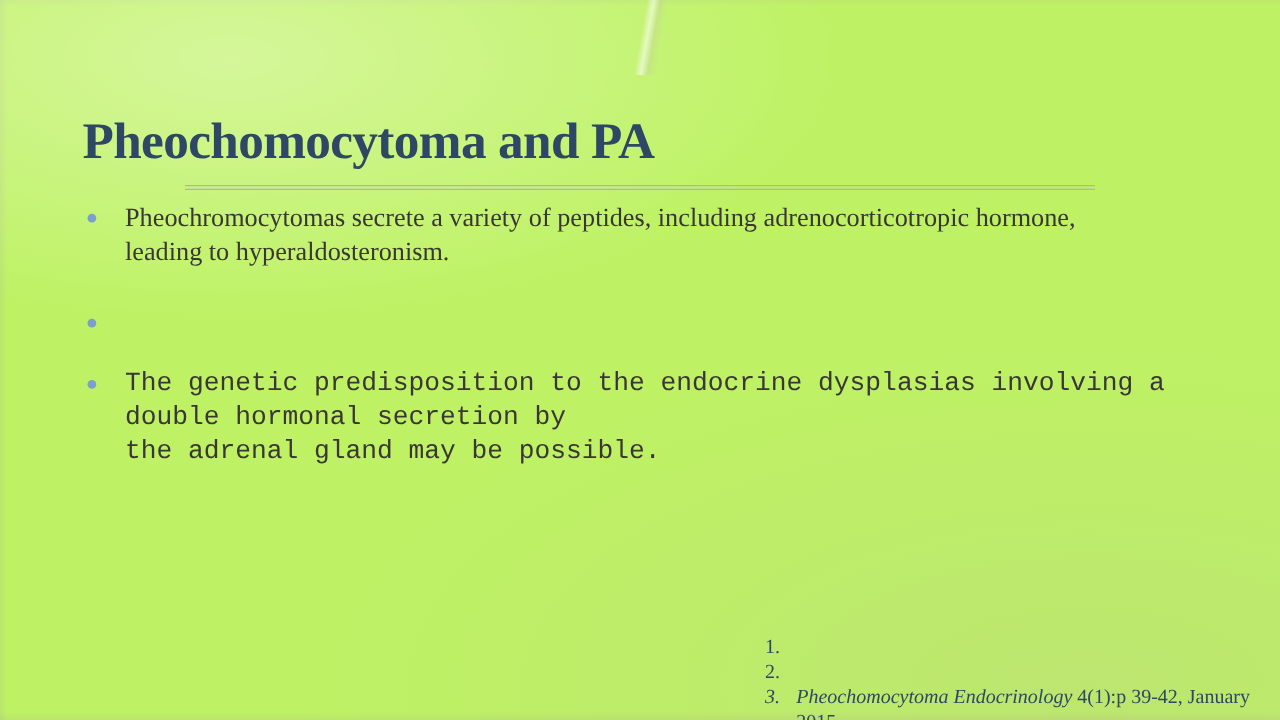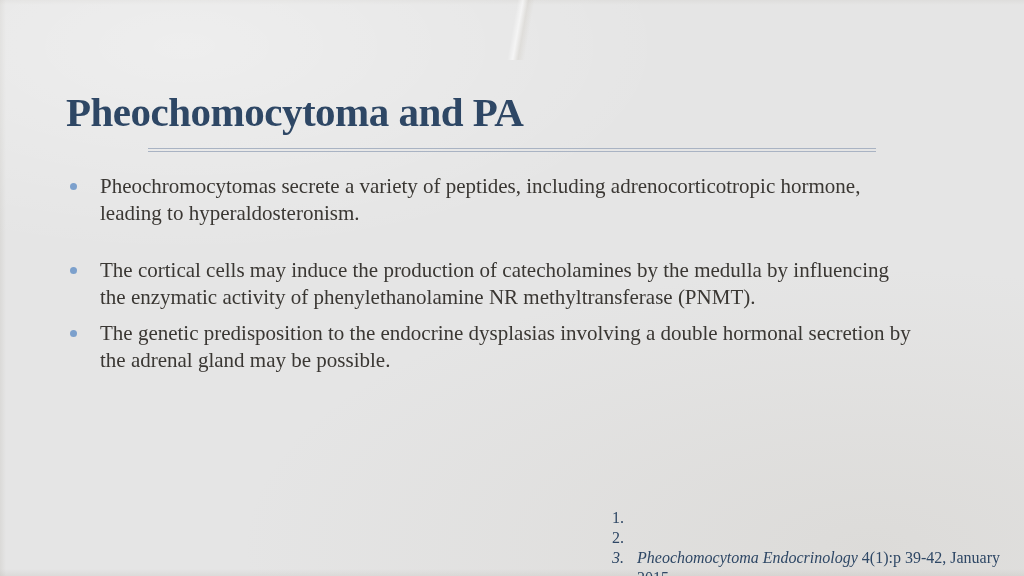--- a/index.html
+++ b/index.html
@@ -5,21 +5,21 @@
   html, body {
     margin: 0;
     padding: 0;
     background: #cfcdc7;
   }
   .slide {
     position: relative;
     width: 1024px;
     height: 576px;
     overflow: hidden;
-    background: #e5e5e5;
+    background: #bef264;
     font-family: "Liberation Serif", serif;
   }
   
   .slide::before {
     content: "";
     position: absolute;
     inset: 0;
     pointer-events: none;
     background:
       linear-gradient(100deg, rgba(255,255,255,0) 52%, rgba(255,255,255,0.55) 52.5%, rgba(196,190,178,0.25) 53%, rgba(255,255,255,0) 53.6%) no-repeat 0 -240px / 1024px 300px,
@@ -50,23 +50,23 @@
   .bullets {
     position: absolute;
     left: 66px;
     top: 152px;
     width: 892px;
   }
   .bullet-row {
     display: flex;
     align-items: flex-start;
   }
-  .bullet-row.first { margin-top: 21px; }
+  .bullet-row.first { margin-top: 9px; }
   .bullet-row.gap   { margin-top: 30px; }
-  .bullet-row.gap-sm{ margin-top: 9px; }
+  .bullet-row.gap-sm{ margin-top: 32px; font-family: Liberation Mono, monospace; }
   .bullet-dot {
     flex: 0 0 auto;
     width: 7px;
     height: 7px;
     border-radius: 50%;
     background: #7ca0cc;
     margin: 10px 0 0 4px;
   }
   .bullet-text {
     margin-left: 23px;
@@ -107,22 +107,20 @@
     <div class="bullet-row first">
       <span class="bullet-dot"></span>
       <div class="bullet-text">Pheochromocytomas secrete a variety of peptides, including adrenocorticotropic hormone,
 leading to hyperaldosteronism.</div>
     </div>
 
 
 
     <div class="bullet-row gap">
       <span class="bullet-dot"></span>
-      <div class="bullet-text">The cortical cells may induce the production of catecholamines by the medulla by influencing
-the enzymatic activity of phenylethanolamine NR methyltransferase (PNMT).</div>
     </div>
 
     <div class="bullet-row gap-sm">
       <span class="bullet-dot"></span>
       <div class="bullet-text">The genetic predisposition to the endocrine dysplasias involving a double hormonal secretion by
 the adrenal gland may be possible.</div>
     </div>
 
   </div>
 

